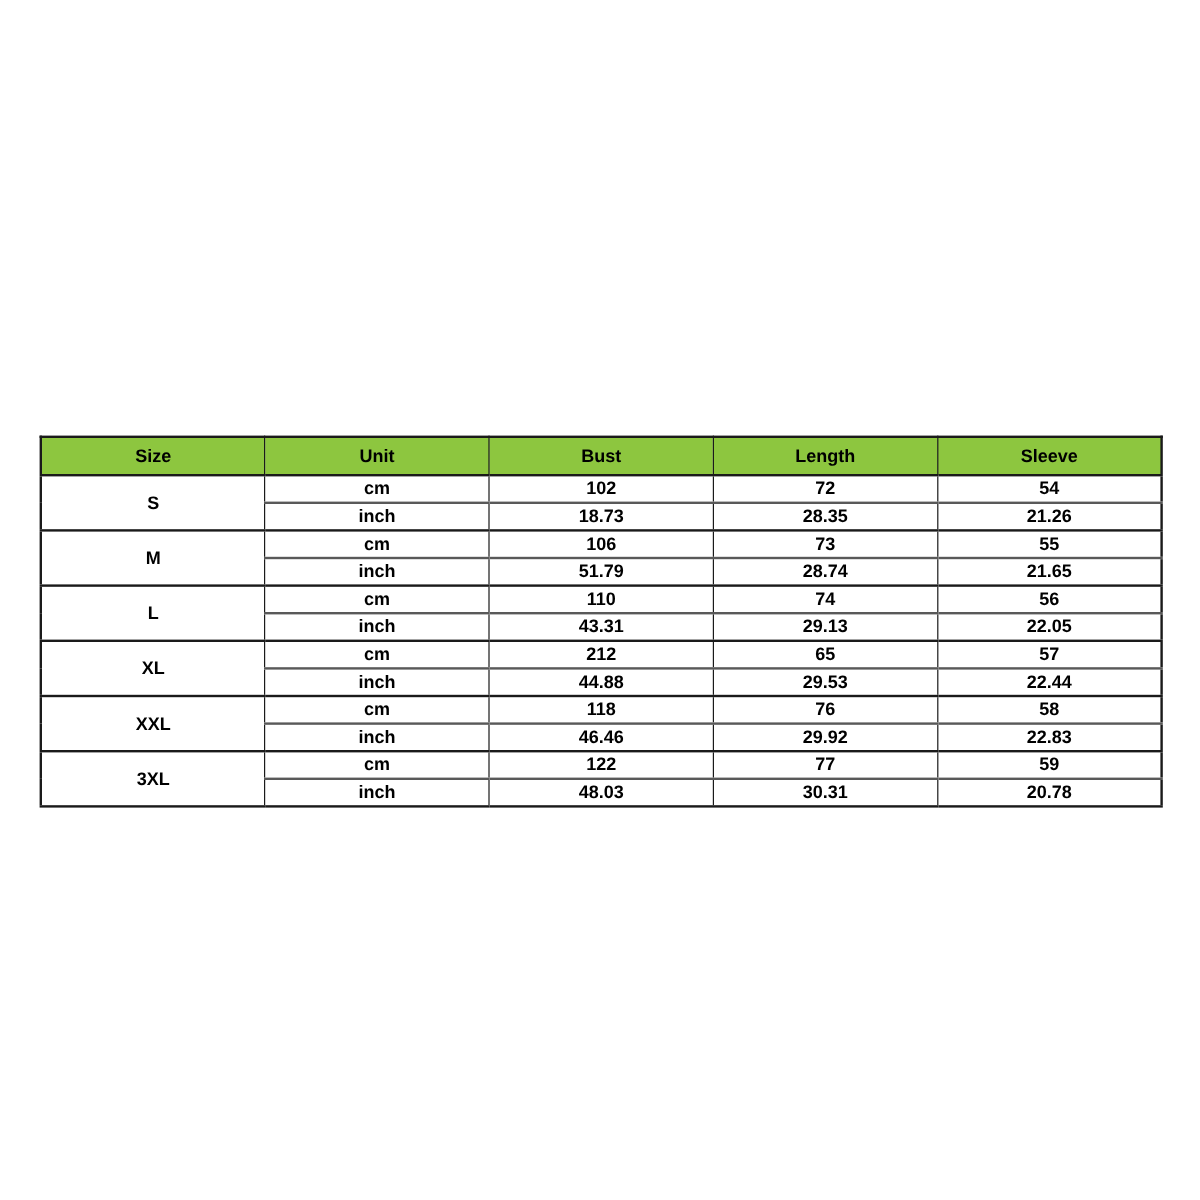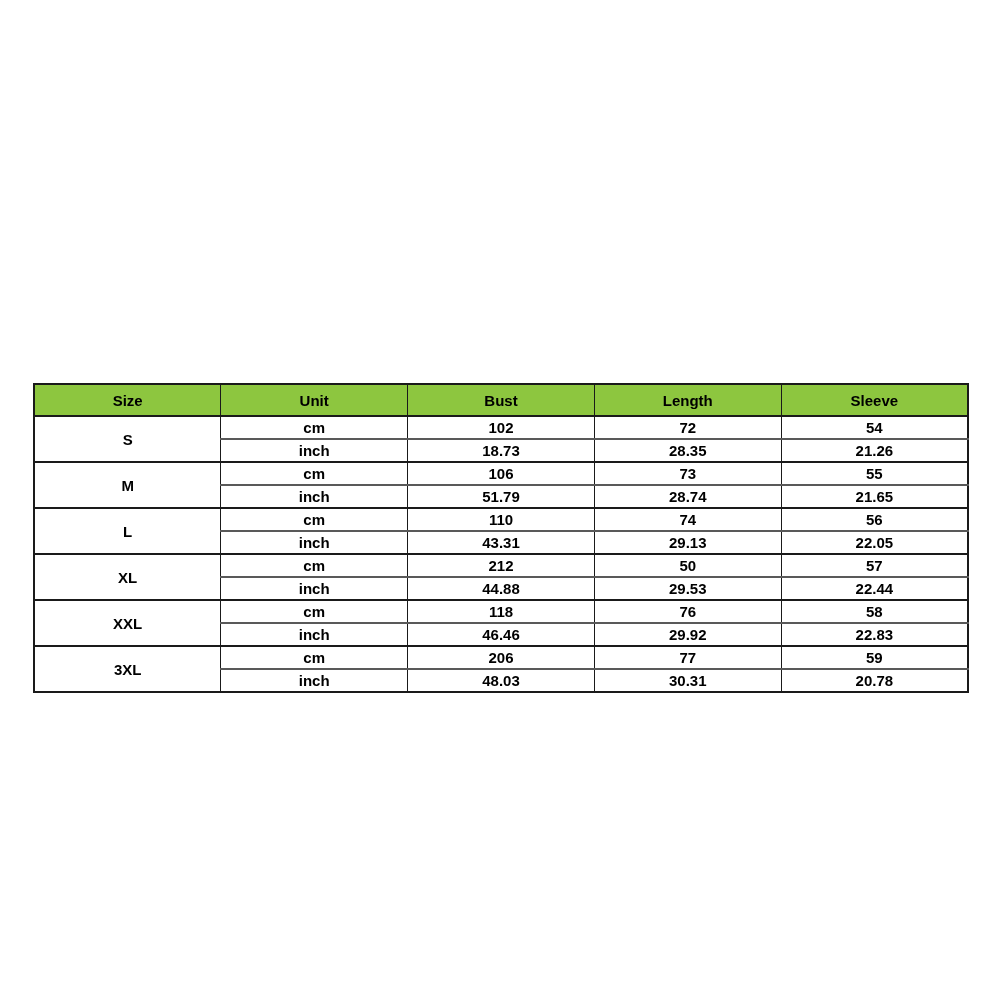--- a/index.html
+++ b/index.html
@@ -13,21 +13,21 @@
   .canvas {
     position: relative;
     width: 1000px;
     height: 1000px;
     background: #ffffff;
     overflow: hidden;
   }
   .table-wrap {
     position: absolute;
     left: 33px;
-    top: 383px;
+    top: 363px;
   }
   table.size-chart {
     border-collapse: collapse;
     table-layout: fixed;
     width: 934px;
     border: 2px solid #1a1a1a;
   }
   table.size-chart col { width: 186.8px; }
   table.size-chart th {
     height: 30px;
@@ -121,21 +121,21 @@
           <td>inch</td>
           <td>43.31</td>
           <td>29.13</td>
           <td>22.05</td>
         </tr>
 
         <tr class="row-cm">
           <td class="size-cell" rowspan="2">XL</td>
           <td>cm</td>
           <td>212</td>
-          <td>50</td>
+          <td>65</td>
           <td>57</td>
         </tr>
         <tr class="row-inch">
           <td>inch</td>
           <td>44.88</td>
           <td>29.53</td>
           <td>22.44</td>
         </tr>
 
         <tr class="row-cm">
@@ -148,21 +148,21 @@
         <tr class="row-inch">
           <td>inch</td>
           <td>46.46</td>
           <td>29.92</td>
           <td>22.83</td>
         </tr>
 
         <tr class="row-cm">
           <td class="size-cell" rowspan="2">3XL</td>
           <td>cm</td>
-          <td>206</td>
+          <td>122</td>
           <td>77</td>
           <td>59</td>
         </tr>
         <tr class="row-inch">
           <td>inch</td>
           <td>48.03</td>
           <td>30.31</td>
           <td>20.78</td>
         </tr>
       </tbody>

